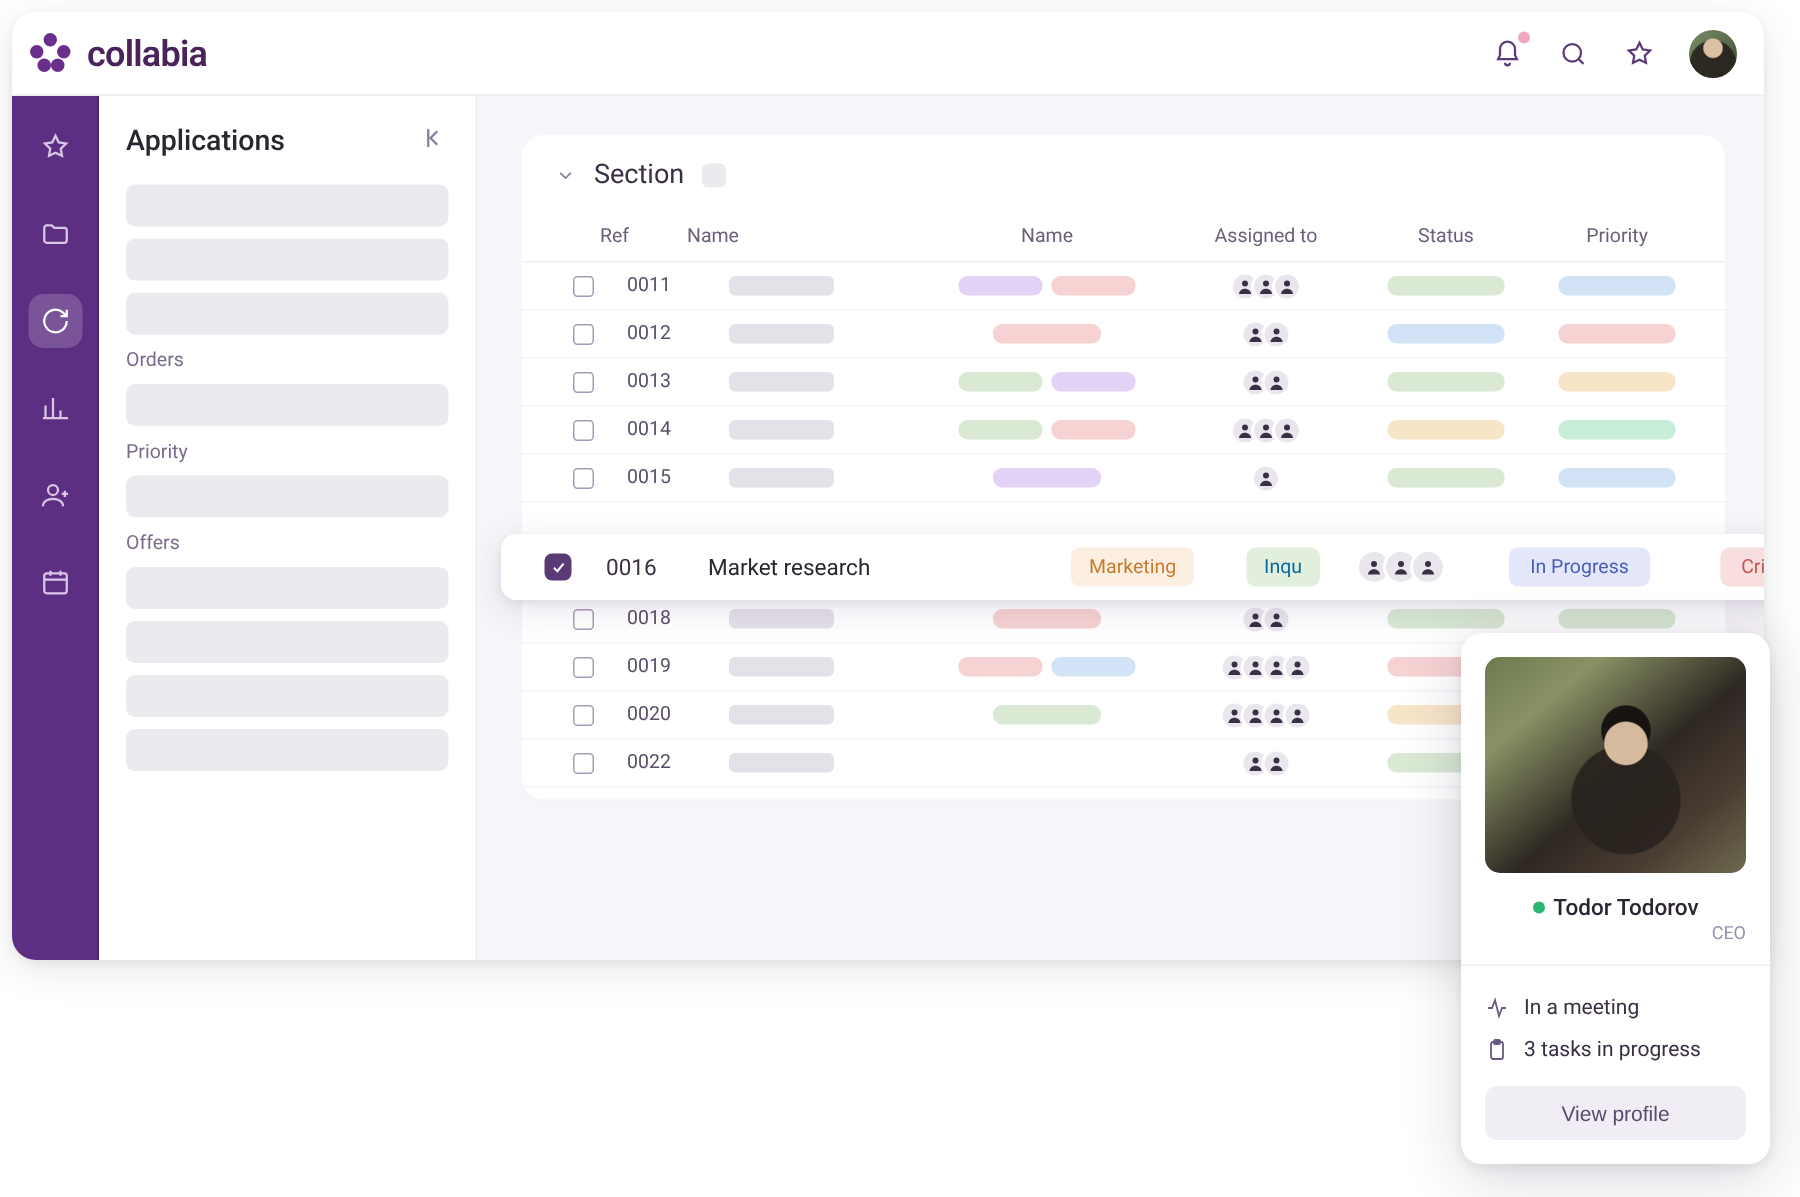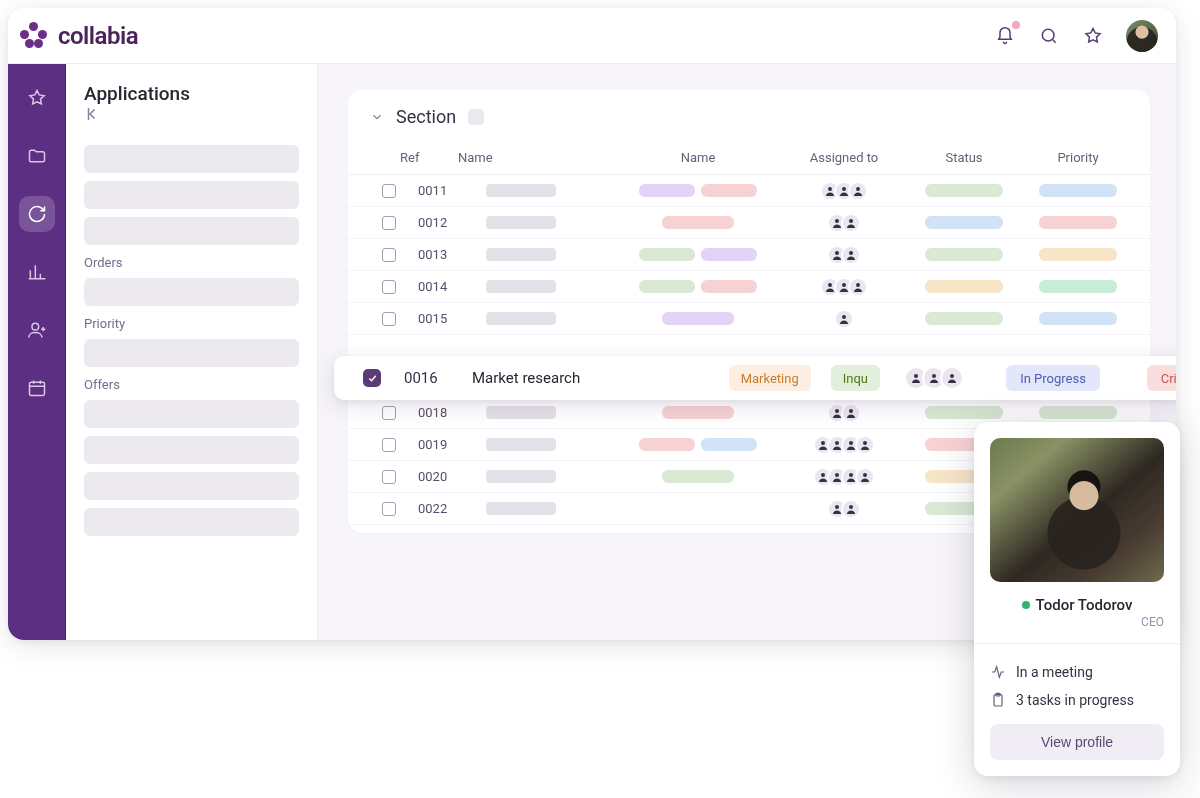--- a/index.html
+++ b/index.html
@@ -71,21 +71,21 @@
   }
   .rail-btn.active { background: rgba(255,255,255,0.18); color:#fff; }
   .rail-btn svg{width:20px;height:20px;stroke:currentColor;fill:none;stroke-width:1.8;}
   
   .side-panel {
     width: 252px; background:#fff;
     border-right: 1px solid #eee;
     padding: 18px 18px 18px 18px;
     overflow-y:auto;
   }
-  .side-panel-header{display:flex;align-items:flex-start;justify-content:space-between;margin-bottom:18px;flex-direction:column;}
+  .side-panel-header{display:flex;align-items:flex-end;justify-content:space-between;margin-bottom:18px;}
   .side-panel-title{font-size:19px;font-weight:500;color:#2b2431;}
   .collapse-icon{color:#8b7aa0;cursor:pointer;}
   .collapse-icon svg{width:18px;height:18px;stroke:currentColor;fill:none;stroke-width:2;}
   .side-group-label{font-size:13px;color:#7a6b8c;margin:10px 0 8px;}
   .skeleton-bar{
     height:28px;background:#eceaee;border-radius:6px;margin-bottom:8px;
   }
   
   .main {
     flex:1; background:#f7f5f9; padding: 26px 26px 26px 30px; overflow:hidden; position:relative;
@@ -170,27 +170,27 @@
     column-gap: 8px;
     z-index: 5;
   }
   .row-highlight .chk-filled{
     width:18px;height:18px;border-radius:5px;background:#5a3b76;
     display:flex;align-items:center;justify-content:center;margin:0 auto;
   }
   .row-highlight .chk-filled svg{width:11px;height:11px;stroke:#fff;fill:none;stroke-width:3;}
   .row-highlight .ref{font-size:15px;color:#3a2f45;}
   .row-highlight .name-txt{font-size:15px;color:#2b2431;}
-  .row-highlight .tags-cell{gap:20px;justify-content:flex-end;}
+  .row-highlight .tags-cell{gap:20px;justify-content:space-between;}
   .tag-chip{
     height:26px;padding:0 12px;border-radius:6px;font-size:13px;
     display:flex;align-items:center;
   }
   .tag-chip.orange{background:#fceee0;color:#c77c2d;}
-  .tag-chip.green{background:#e1efdc;color:#4d7c0f;}
+  .tag-chip.green{background:#e1efdc;color:#0369a1;}
   .row-highlight .av-stack .mini{width:24px;height:24px;}
   .status-chip{
     height:26px;padding:0 14px;border-radius:6px;font-size:13px;
     display:flex;align-items:center;white-space:nowrap;
   }
   .status-chip.progress{background:#e3e7f9;color:#4a5db8;}
   .status-chip.critical{background:#f9dede;color:#c45555;}
 
   
   .profile-pop{

